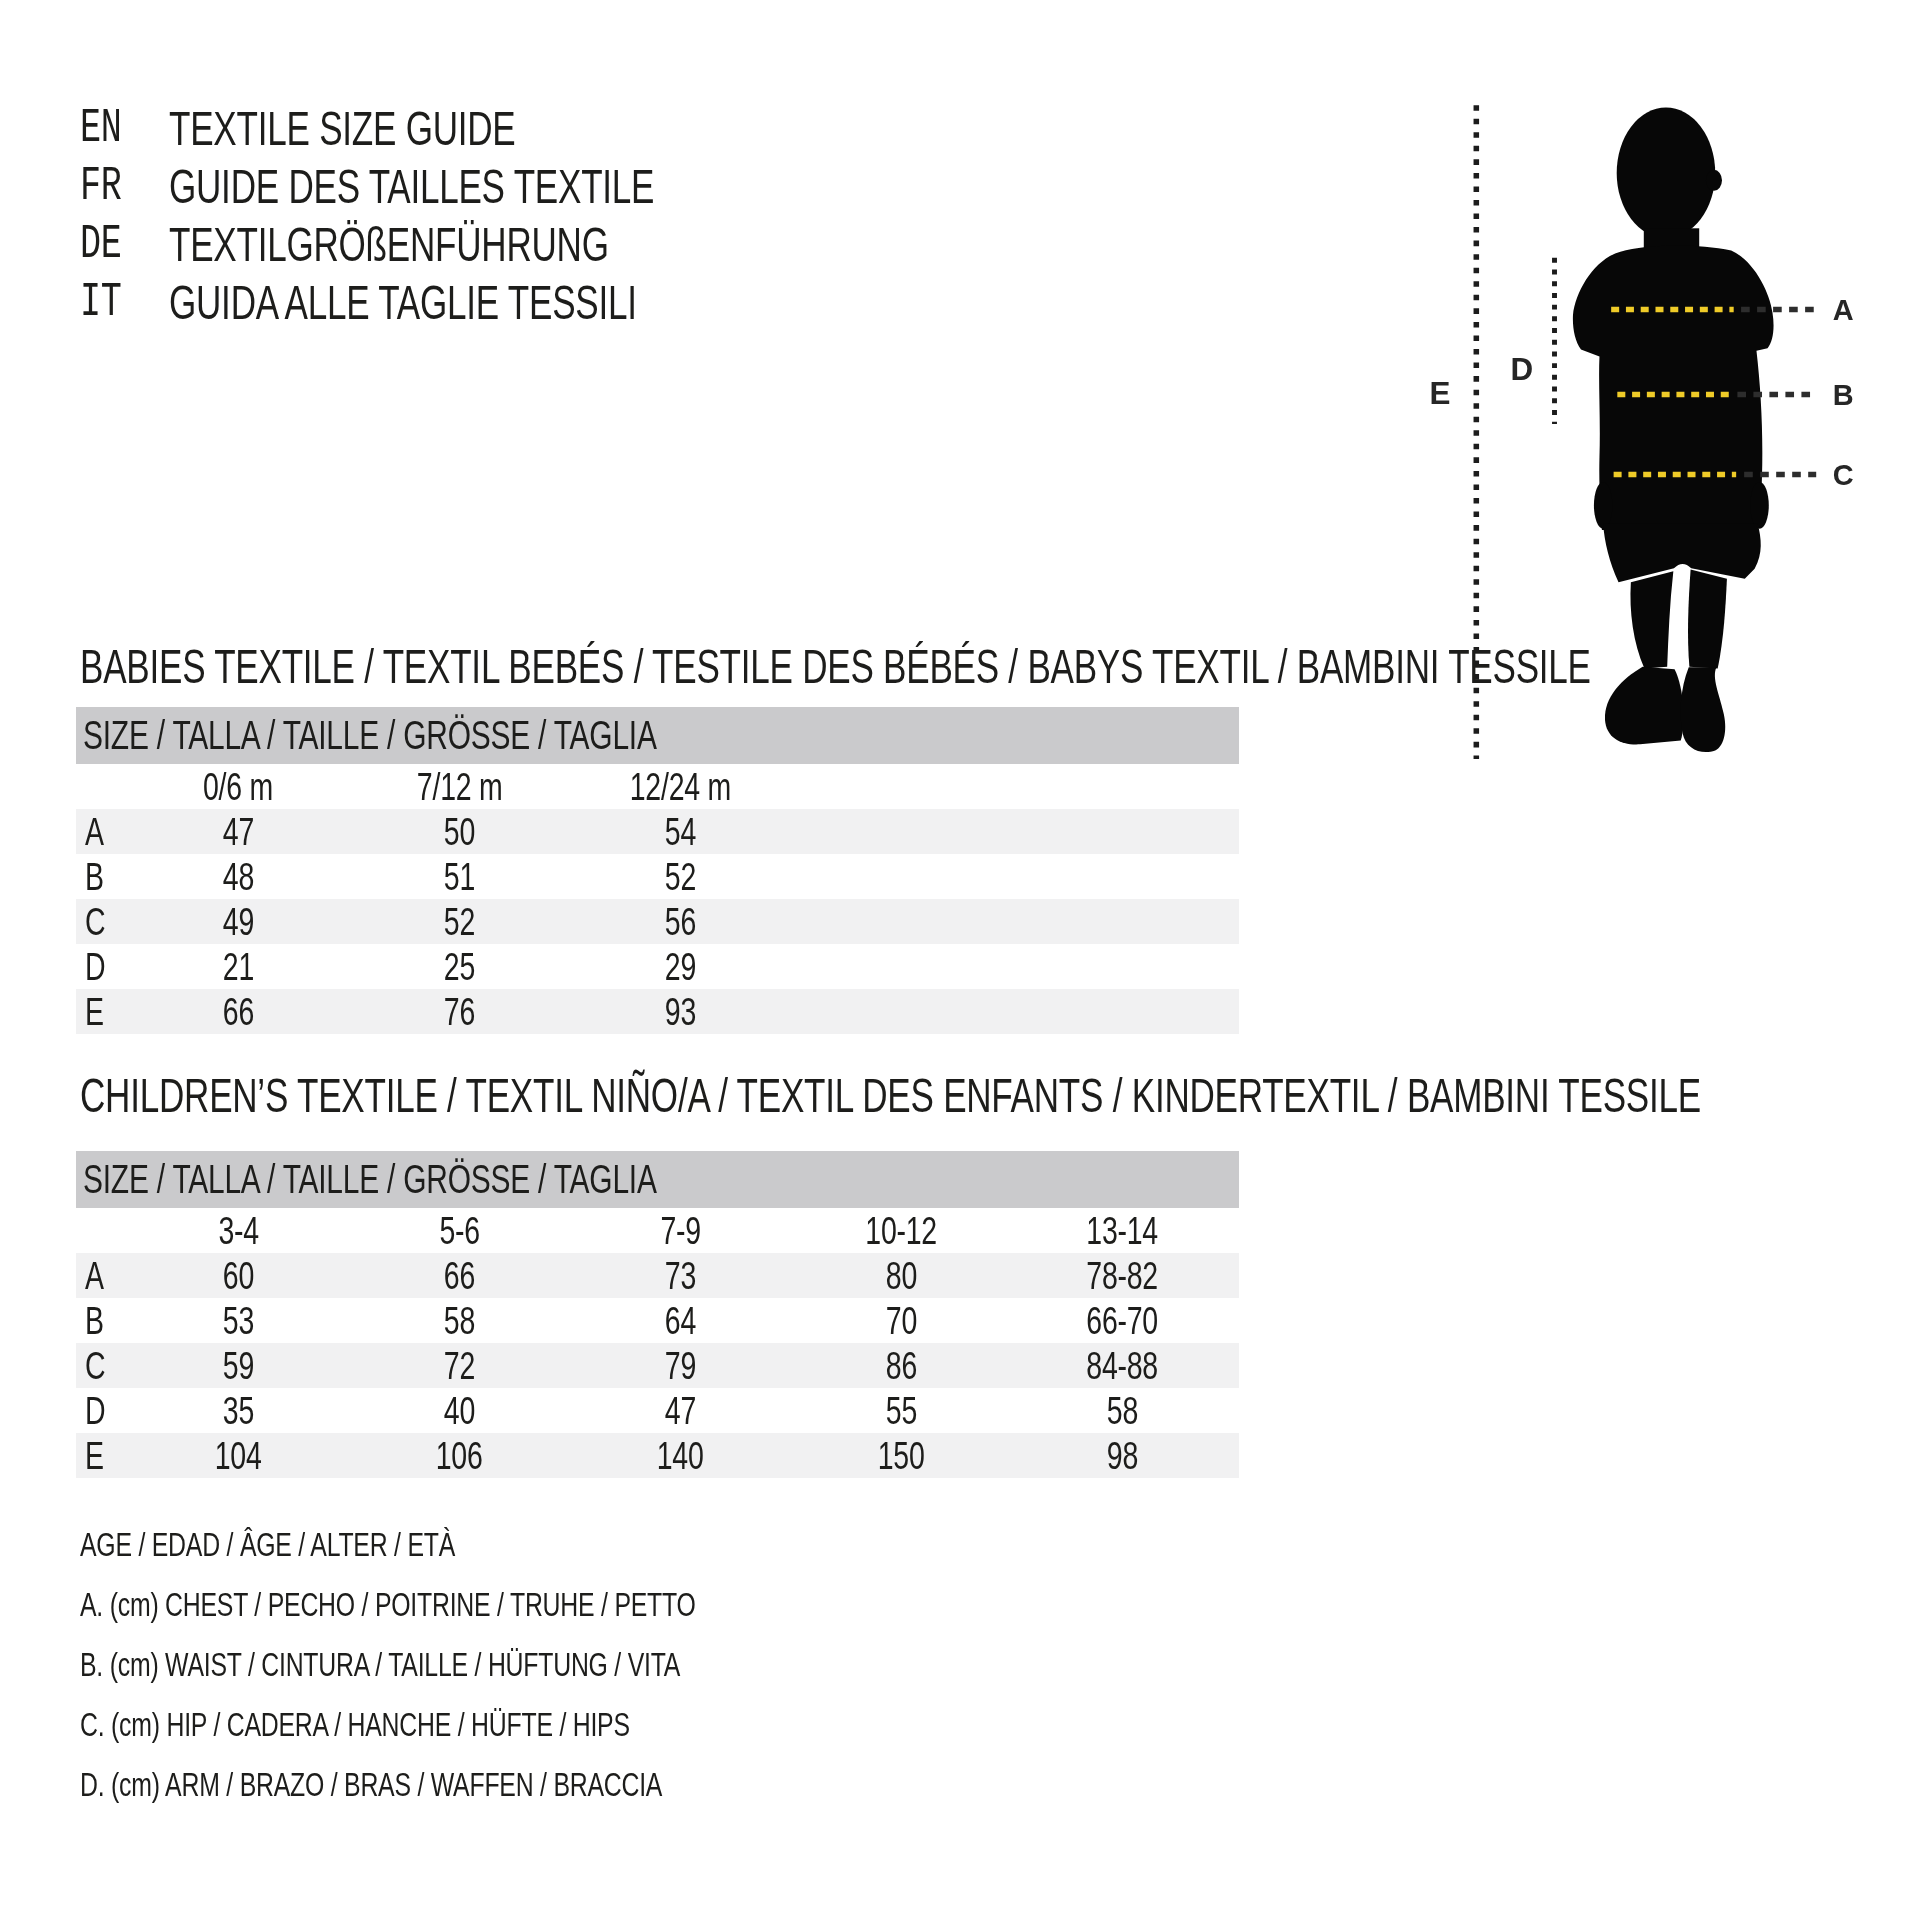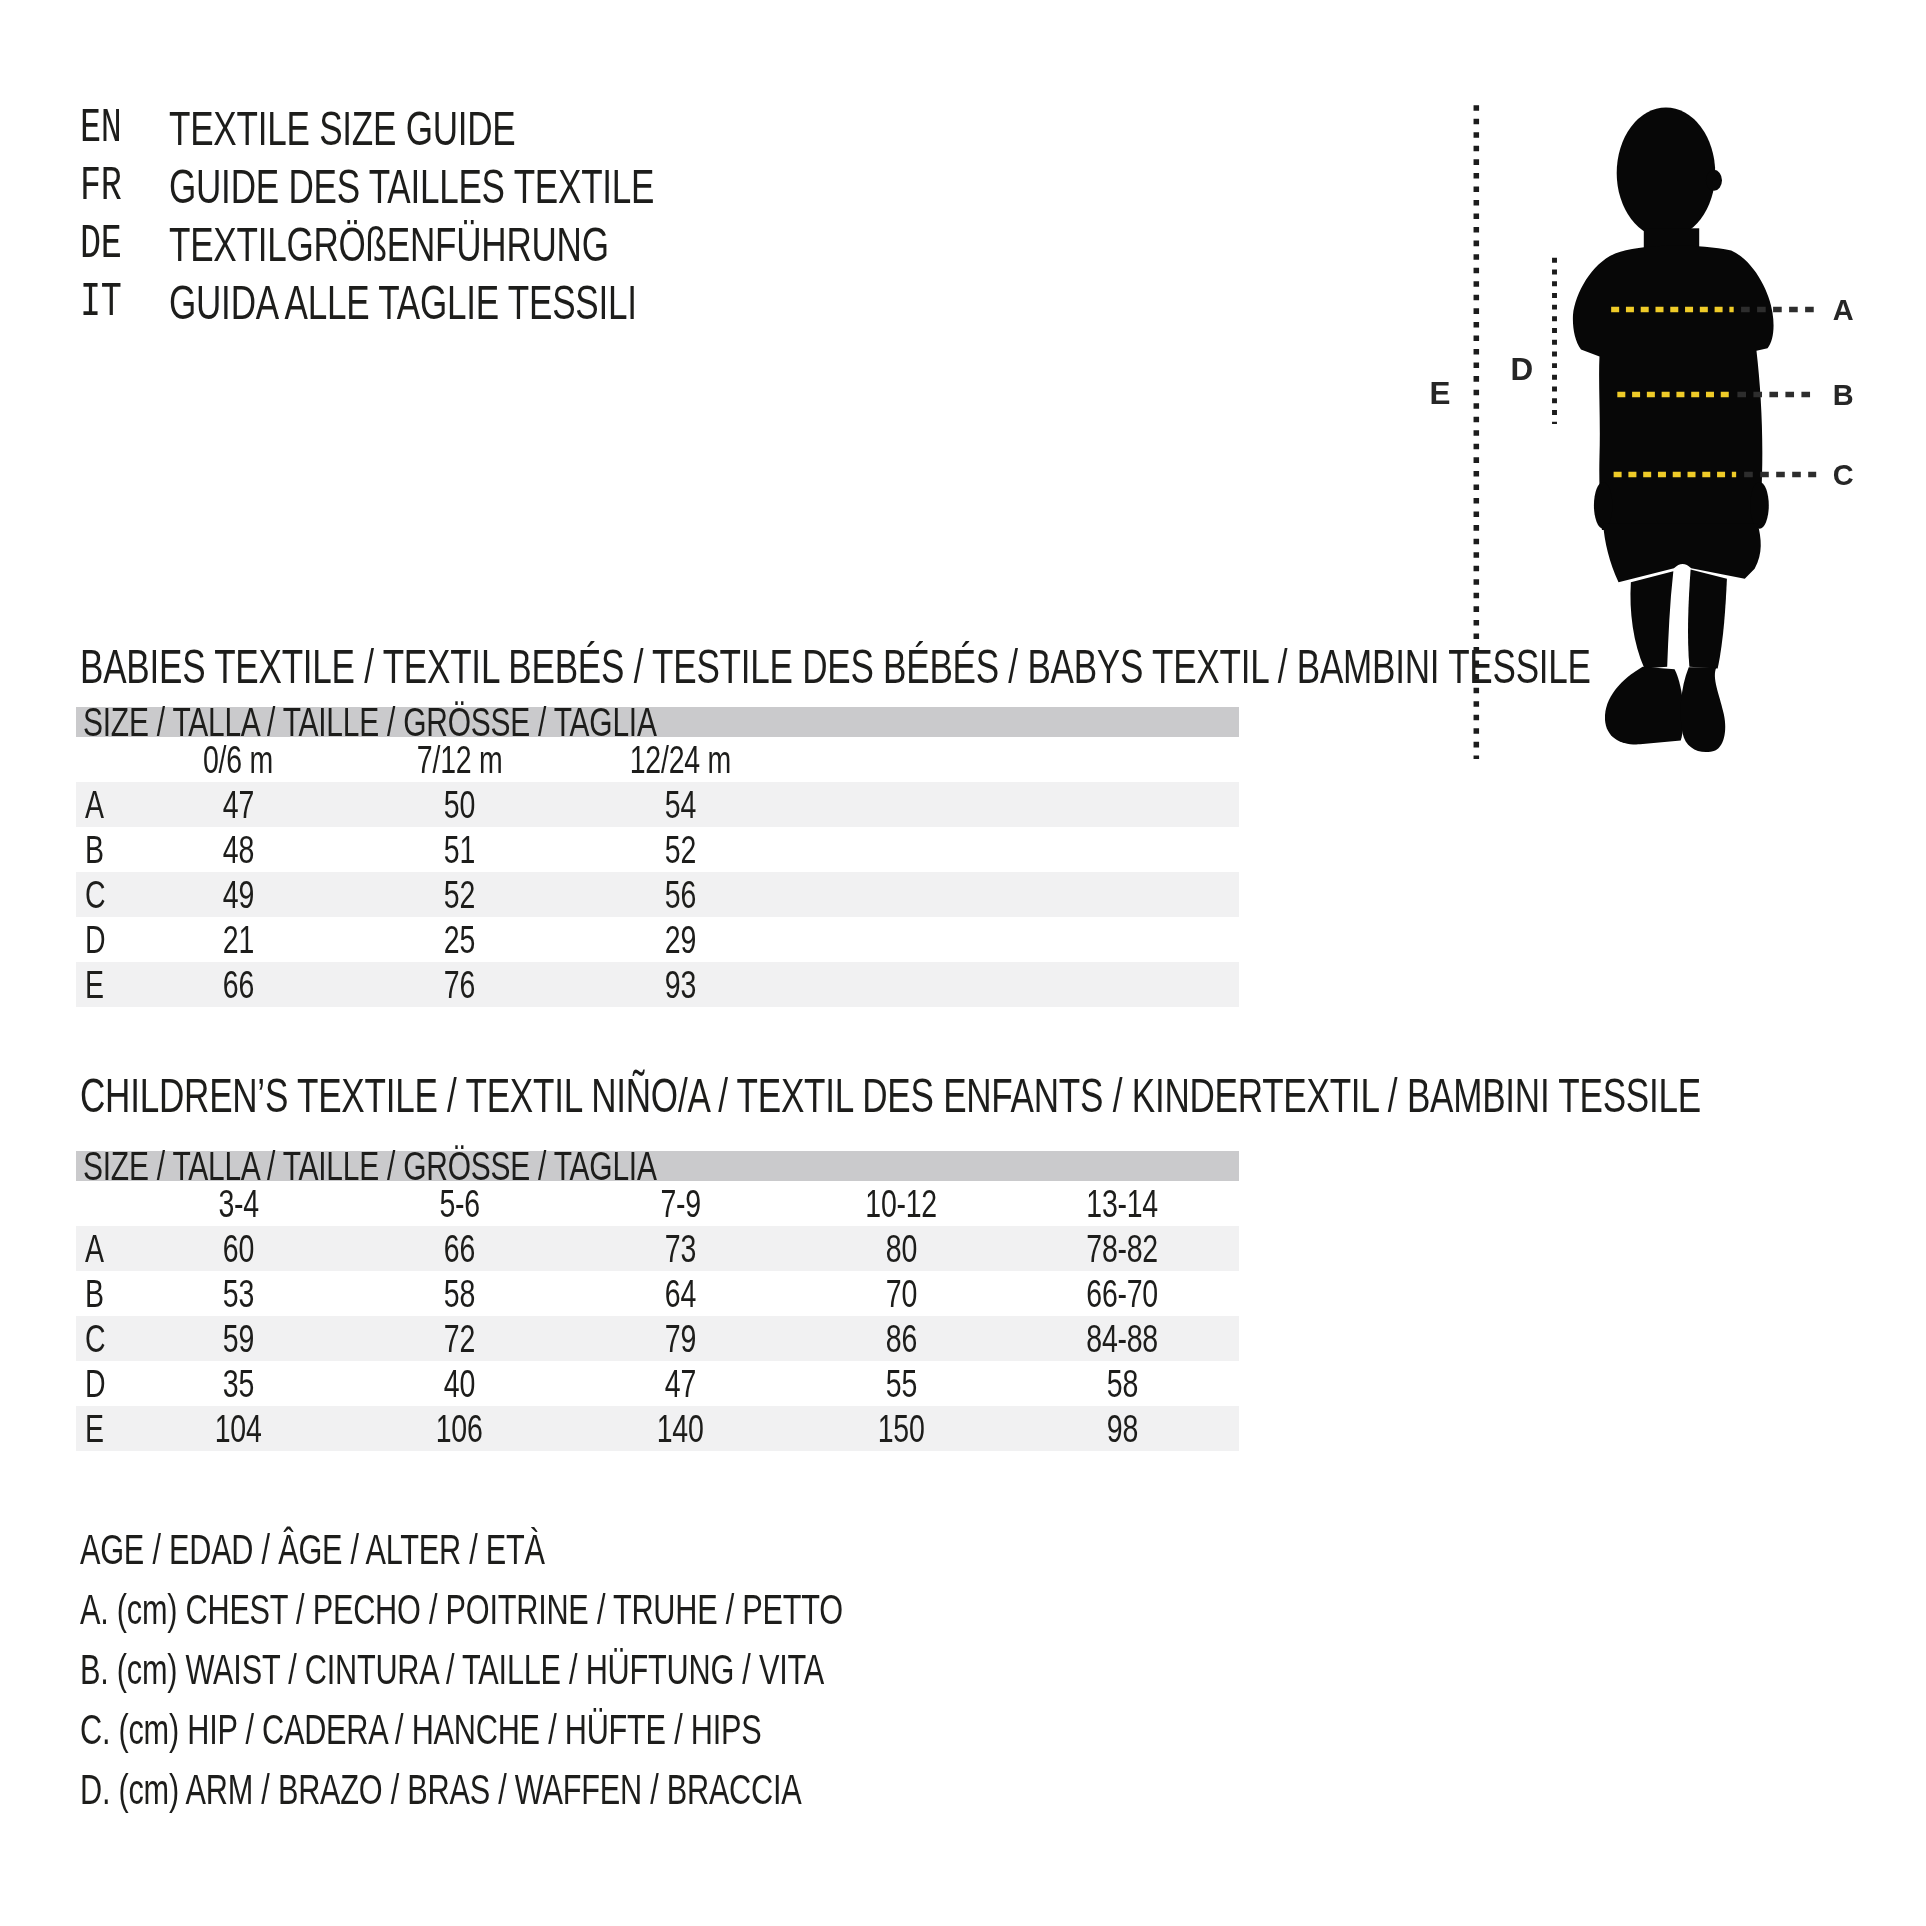--- a/index.html
+++ b/index.html
@@ -19,32 +19,32 @@
 
   
   .langs{position:absolute;left:80px;top:99px;}
   .lang-row{display:flex;align-items:center;height:58px;font-size:48px;}
   .lang-code{width:89px;flex:0 0 89px;font-family:Liberation Mono, monospace;}
   
   .sec-title{position:absolute;left:80px;font-size:48px;line-height:48px;}
 
   
   .sizetable{position:absolute;left:76px;width:1163px;}
-  .size-bar{height:30px;background:#cacacc;display:flex;align-items:center;font-size:41px;}
+  .size-bar{height:57px;background:#cacacc;display:flex;align-items:center;font-size:41px;}
   .size-bar .t{margin-left:7.4px;}
   .trow{display:grid;height:45px;align-items:center;font-size:39px;}
   .cols3{grid-template-columns:52px 221px 221px 221px 1fr;}
   .cols5{grid-template-columns:52px 221px 221px 221px 221px 221px 1fr;}
   .trow.alt{background:#f1f1f2;}
   .rlabel{padding-left:8.6px;text-align:left;}
   .cell{text-align:center;}
 
   
   .legend{position:absolute;left:80px;top:1514px;}
-  .legend-row{display:flex;align-items:flex-end;height:60px;font-size:42px;}
+  .legend-row{display:flex;align-items:center;height:60px;font-size:34px;}
 
   
   .figure-wrap{position:absolute;left:1417px;top:99px;width:509px;height:665px;}
 </style>
 </head>
 <body>
 
 <div id="canvas">
 
   <div class="langs">

